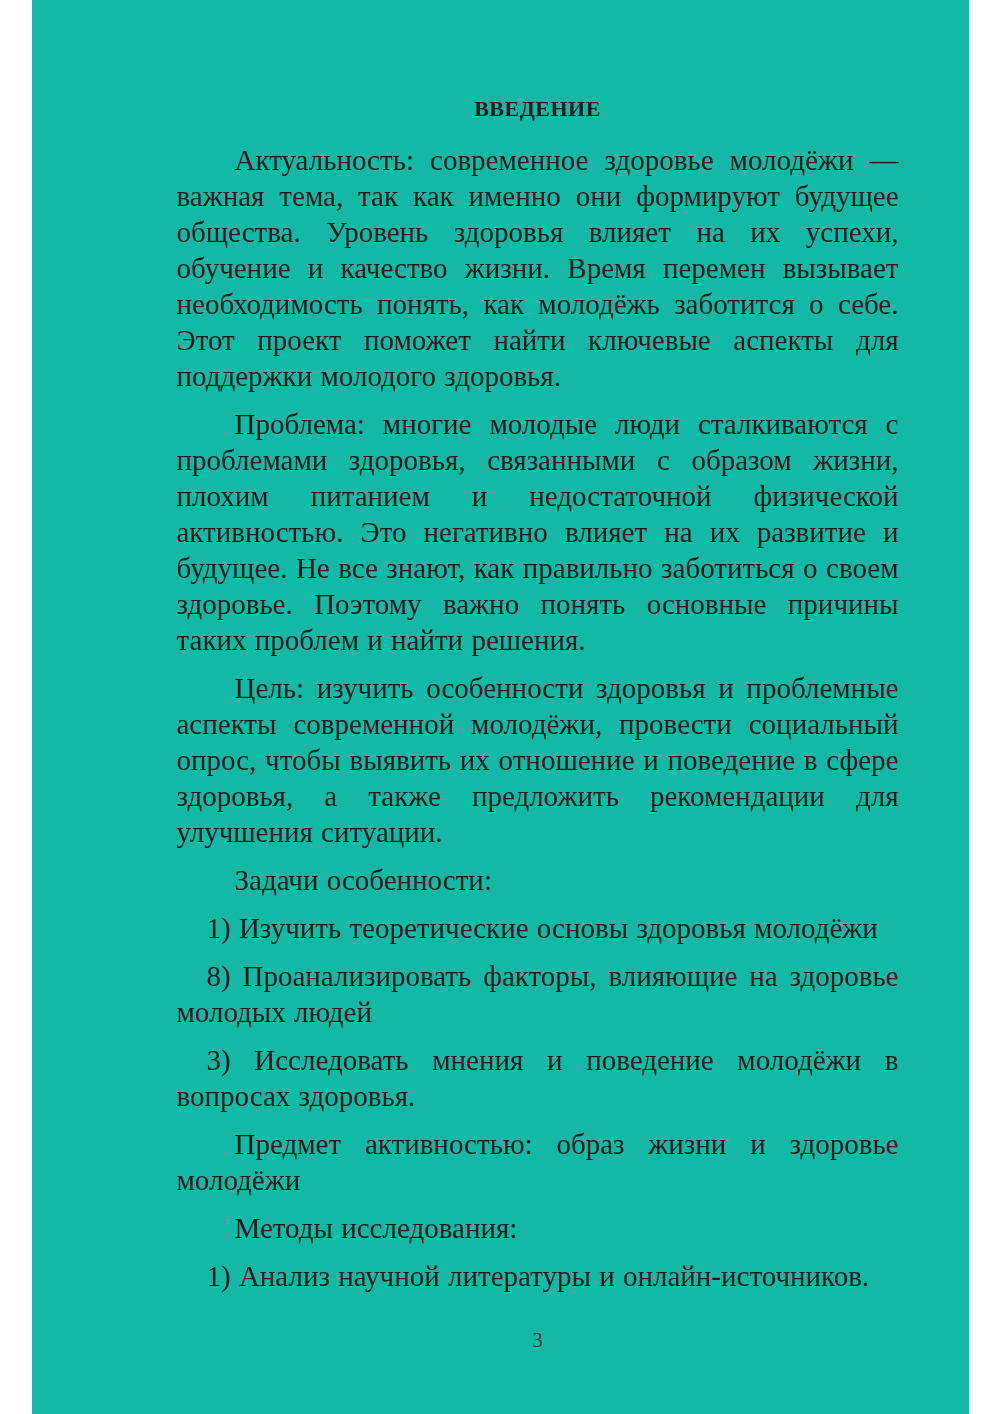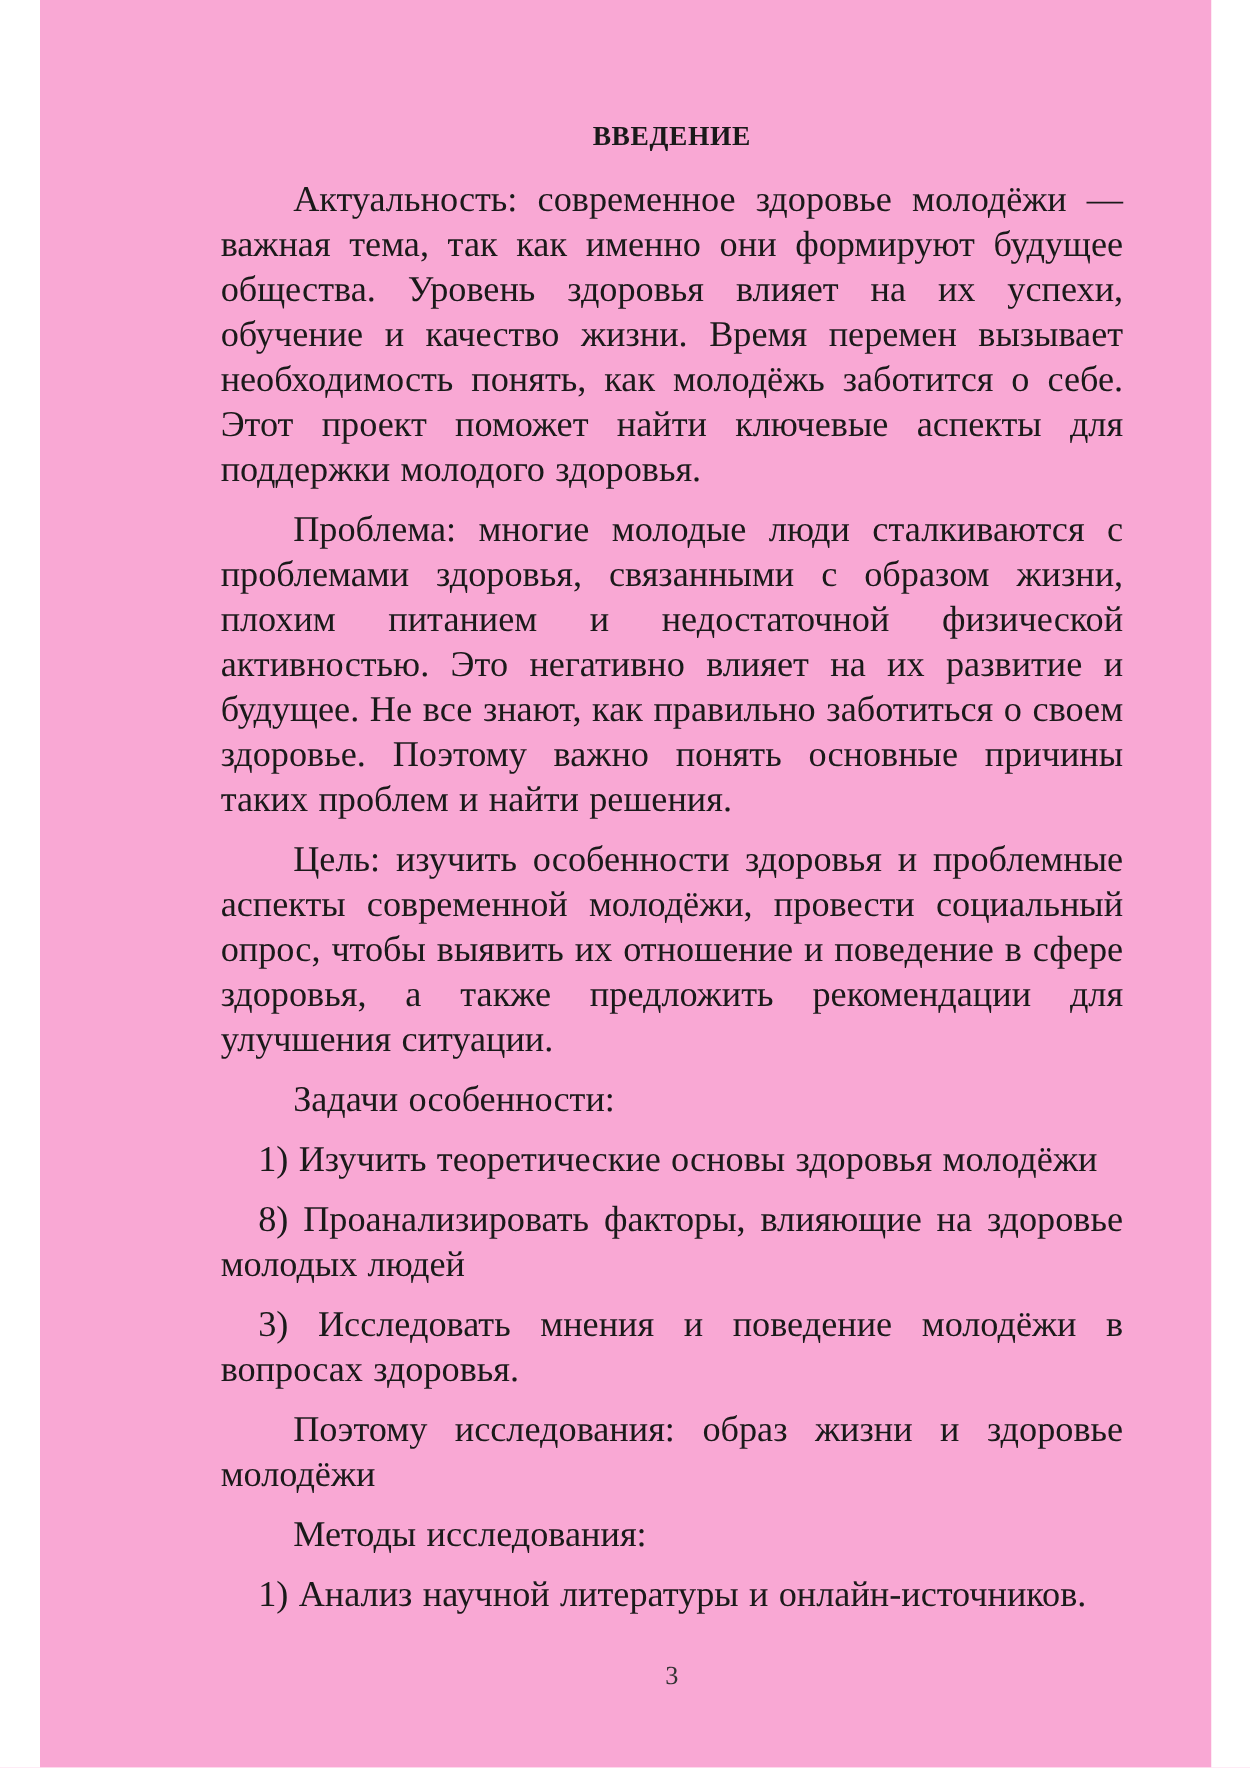--- a/index.html
+++ b/index.html
@@ -2,21 +2,21 @@
 <html><head>
   <meta charset="utf-8">
   <style>
     * { margin: 0; padding: 0; box-sizing: border-box; }
     html, body { background: #ffffff; }
     .page {
       position: relative;
       width: 937px;
       height: 1414px;
       margin: 0 auto;
-      background: #f9a8d4;
+      background: #14b8a6;
       color: #1a1a1a;
       font-family: "Liberation Serif", "DejaVu Serif", serif;
       overflow: hidden;
     }
     .content {
       padding: 94px 70px 0 145px;
     }
     .doc-title {
       text-align: center;
       font-weight: bold;
@@ -53,20 +53,20 @@
 
     <p class="block paragraph">Актуальность: современное здоровье молодёжи — важная тема, так как именно они формируют будущее общества. Уровень здоровья влияет на их успехи, обучение и качество жизни. Время перемен вызывает необходимость понять, как молодёжь заботится о себе. Этот проект поможет найти ключевые аспекты для поддержки молодого здоровья.</p>
     <p class="block paragraph">Проблема: многие молодые люди сталкиваются с проблемами здоровья, связанными с образом жизни, плохим питанием и недостаточной физической активностью. Это негативно влияет на их развитие и будущее. Не все знают, как правильно заботиться о своем здоровье. Поэтому важно понять основные причины таких проблем и найти решения.</p>
     <p class="block paragraph">Цель: изучить особенности здоровья и проблемные аспекты современной молодёжи, провести социальный опрос, чтобы выявить их отношение и поведение в сфере здоровья, а также предложить рекомендации для улучшения ситуации.</p>
     <p class="block paragraph">Задачи особенности:</p>
 
     <p class="block list-item">1) Изучить теоретические основы здоровья молодёжи</p>
     <p class="block list-item">8) Проанализировать факторы, влияющие на здоровье молодых людей</p>
     <p class="block list-item">3) Исследовать мнения и поведение молодёжи в вопросах здоровья.</p>
 
-    <p class="block paragraph">Поэтому исследования: образ жизни и здоровье молодёжи</p>
+    <p class="block paragraph">Предмет активностью: образ жизни и здоровье молодёжи</p>
     <p class="block paragraph">Методы исследования:</p>
 
     <p class="block list-item">1) Анализ научной литературы и онлайн-источников.</p>
   </div>
 
   <div class="page-number">3</div>
 </div>
 
 </body></html>

